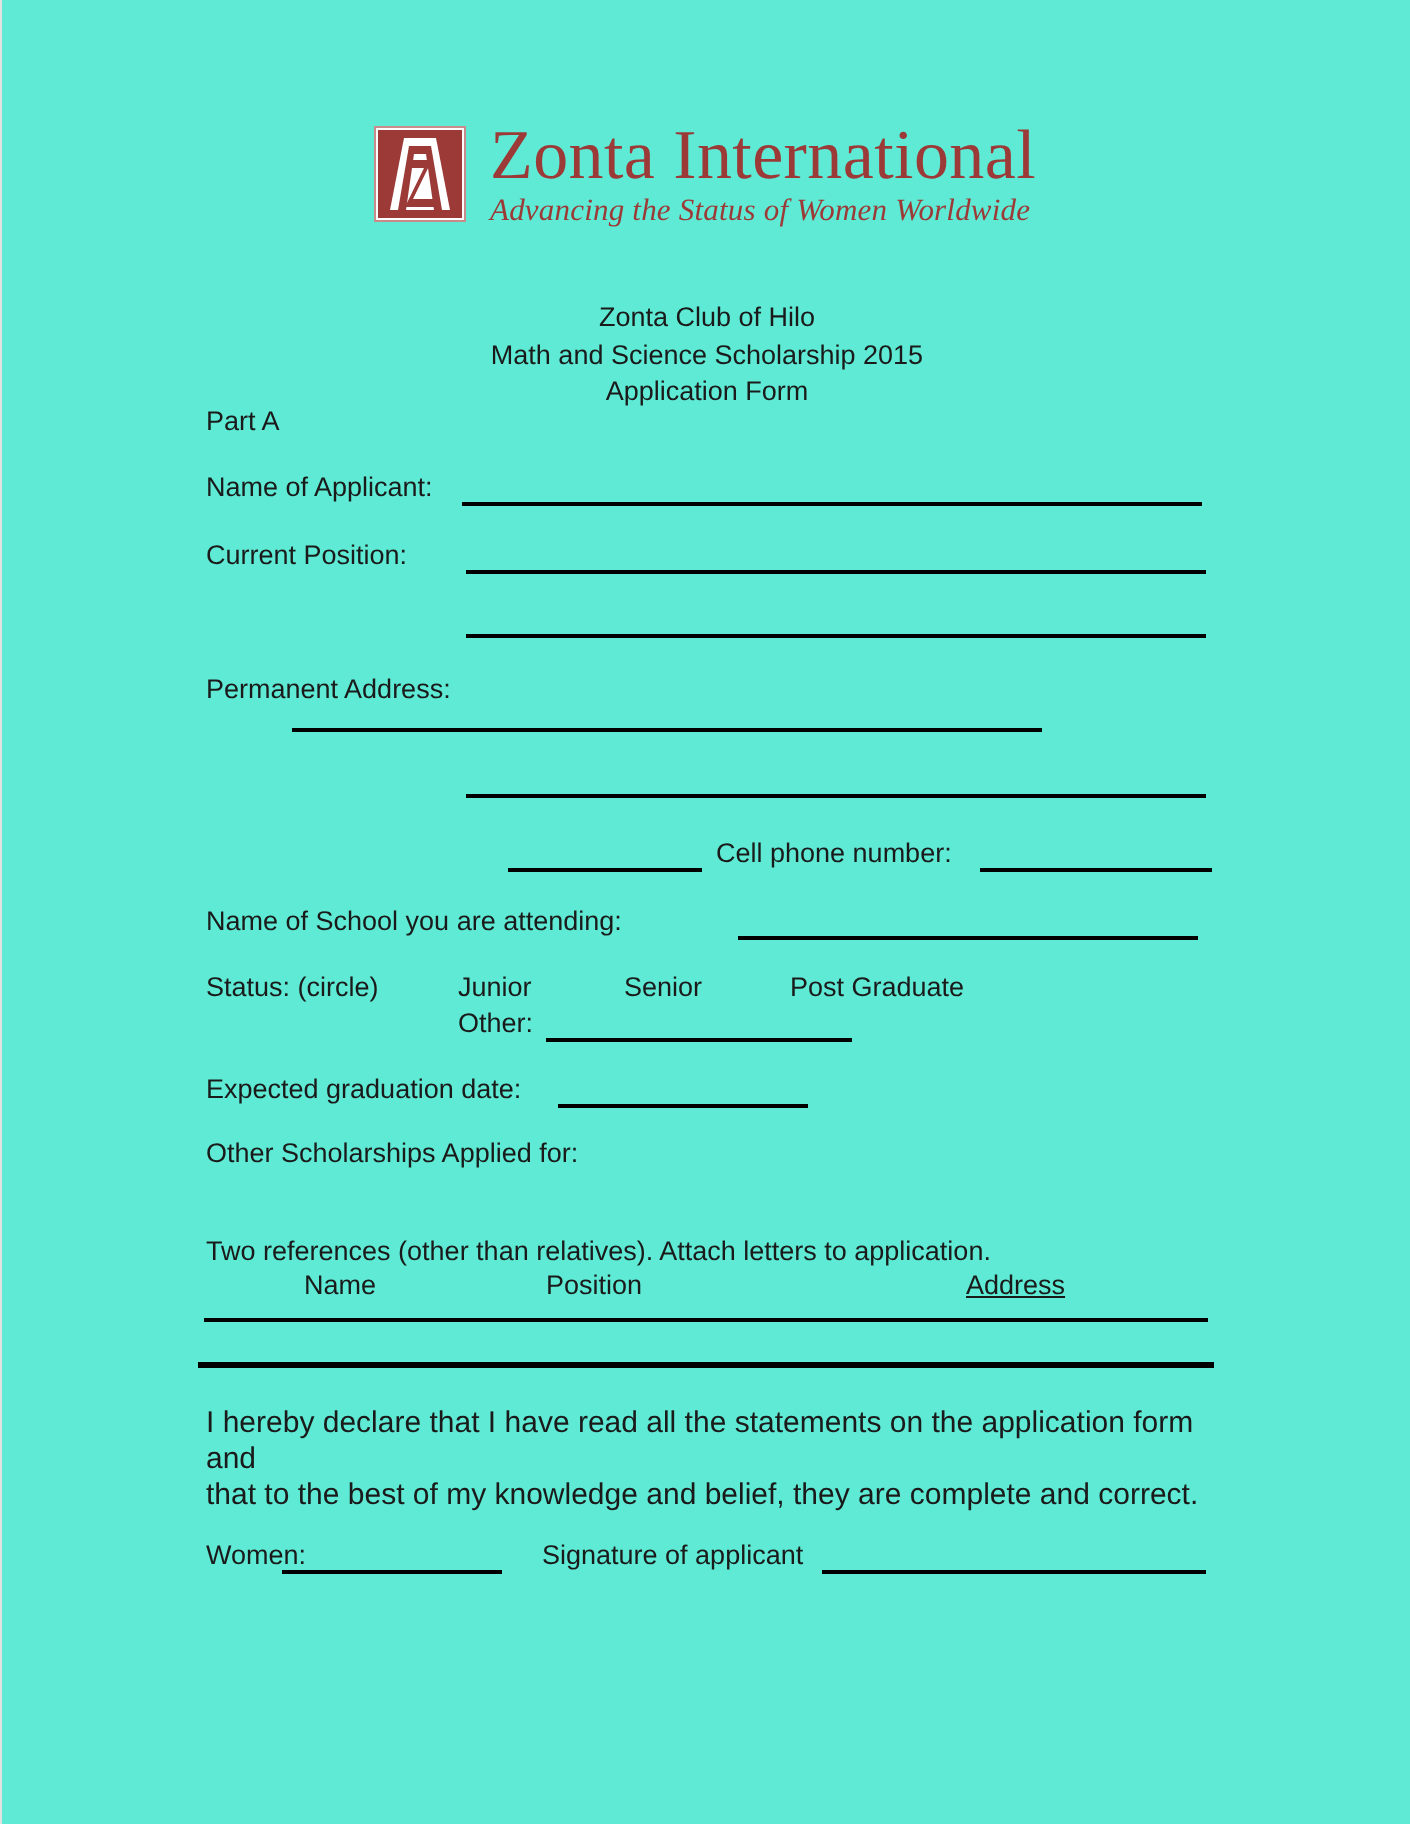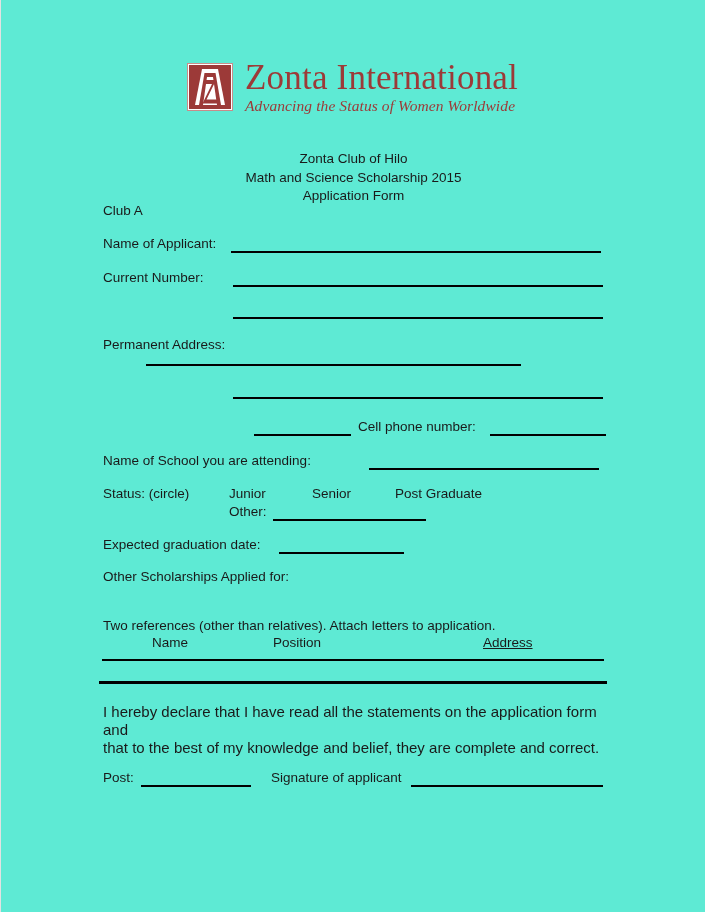--- a/index.html
+++ b/index.html
@@ -112,26 +112,26 @@
       <div class="wordmark-tag">Advancing the Status of Women Worldwide</div>
     </div>
   </div>
 
   <div class="title-block">
     <div>Zonta Club of Hilo</div>
     <div>Math and Science Scholarship 2015</div>
     <div>Application Form</div>
   </div>
 
-  <div class="t" style="left:102px; top:202px;">Club A</div>
+  <div class="t" style="left:102px; top:202px;">Part A</div>
 
   <div class="t" style="left:102px; top:235px;">Name of Applicant:</div>
   <div class="rule med" style="left:230px; top:251px; width:370px;"></div>
 
-  <div class="t" style="left:102px; top:269px;">Current Number:</div>
+  <div class="t" style="left:102px; top:269px;">Current Position:</div>
   <div class="rule med" style="left:232px; top:285px; width:370px;"></div>
   <div class="rule med" style="left:232px; top:317px; width:370px;"></div>
 
   <div class="t" style="left:102px; top:336px;">Permanent Address:</div>
   <div class="rule med" style="left:145px; top:364px; width:375px;"></div>
   <div class="rule med" style="left:232px; top:397px; width:370px;"></div>
 
   <div class="rule med" style="left:253px; top:434px; width:97px;"></div>
   <div class="t" style="left:357px; top:418px;">Cell phone number:</div>
   <div class="rule med" style="left:489px; top:434px; width:116px;"></div>
@@ -157,18 +157,18 @@
   <div class="t" style="left:482px; top:634px;text-decoration:underline;">Address</div>
 
   <div class="rule med" style="left:101px; top:659px; width:502px;"></div>
   <div class="rule thick" style="left:98px; top:681px; width:508px;"></div>
 
   <div class="para" style="left:102px; top:703px; width:510px;">
     <div>I hereby declare that I have read all the statements on the application form and</div>
     <div>that to the best of my knowledge and belief, they are complete and correct.</div>
   </div>
 
-  <div class="t" style="left:102px; top:769px;">Post:</div>
+  <div class="t" style="left:102px; top:769px;">Women:</div>
   <div class="rule med" style="left:140px; top:785px; width:110px;"></div>
   <div class="t" style="left:270px; top:769px;">Signature of applicant</div>
   <div class="rule med" style="left:410px; top:785px; width:192px;"></div>
 
 </div>
 
 </body></html>

